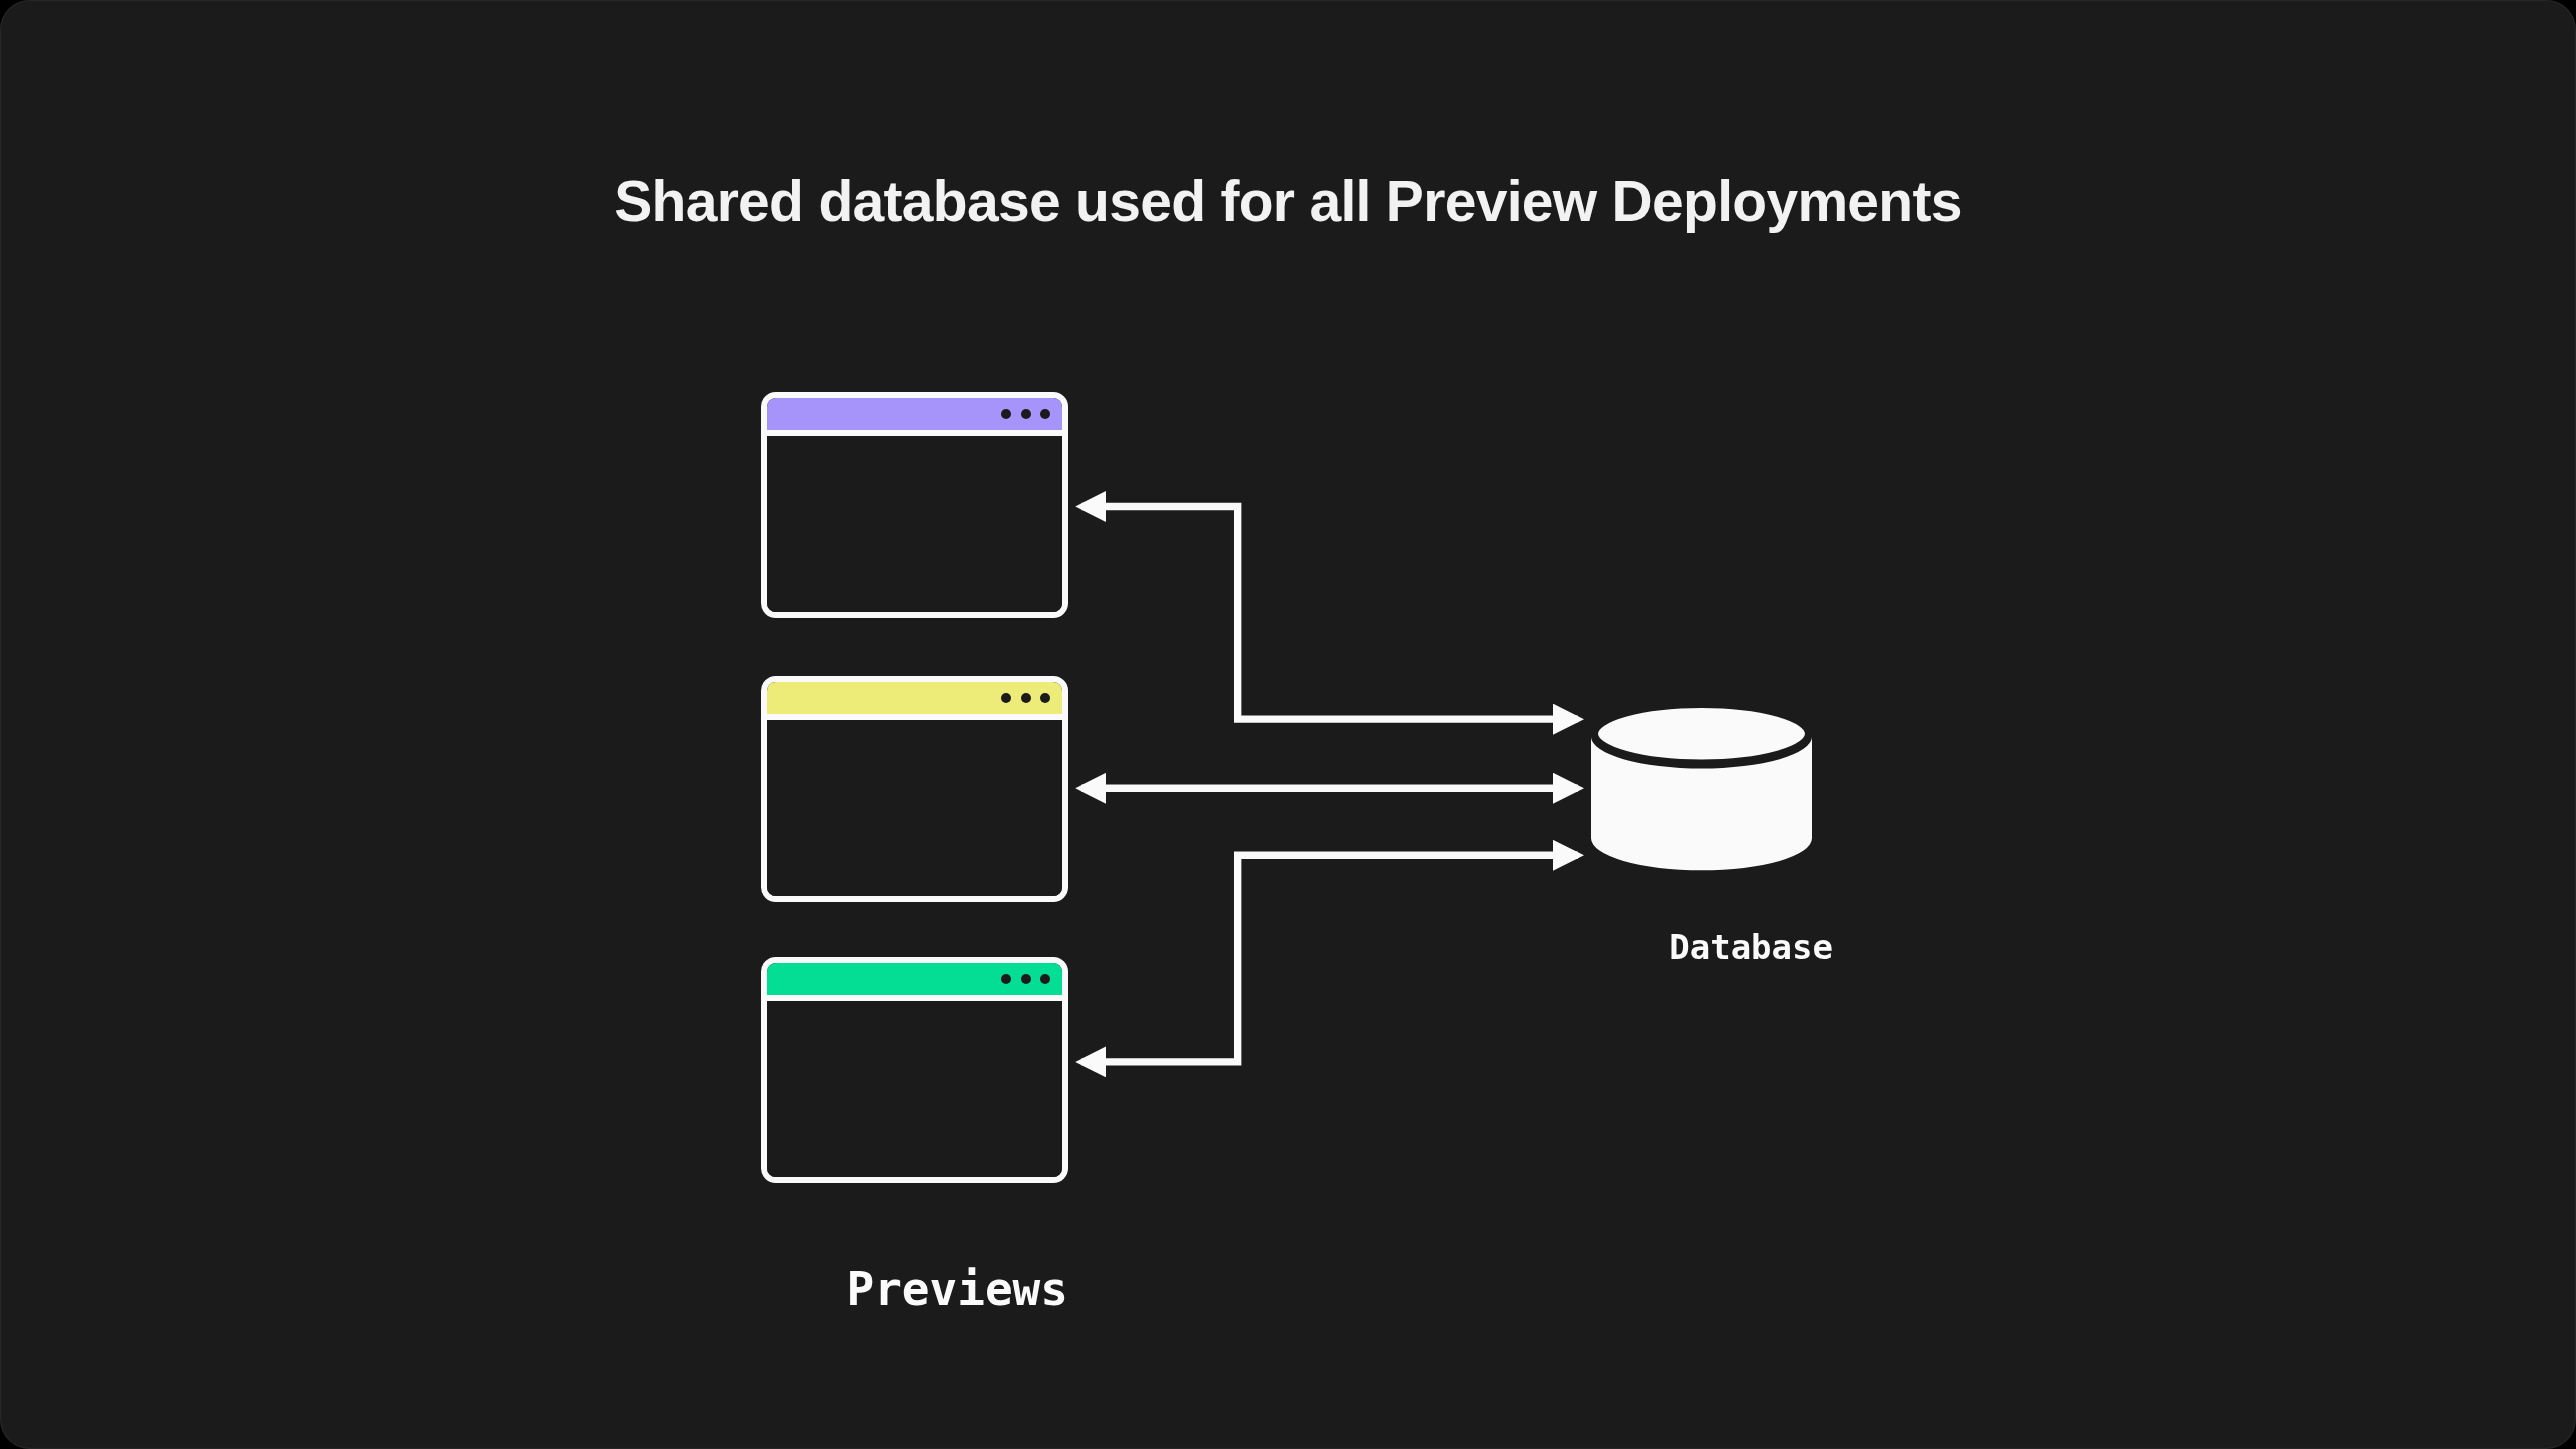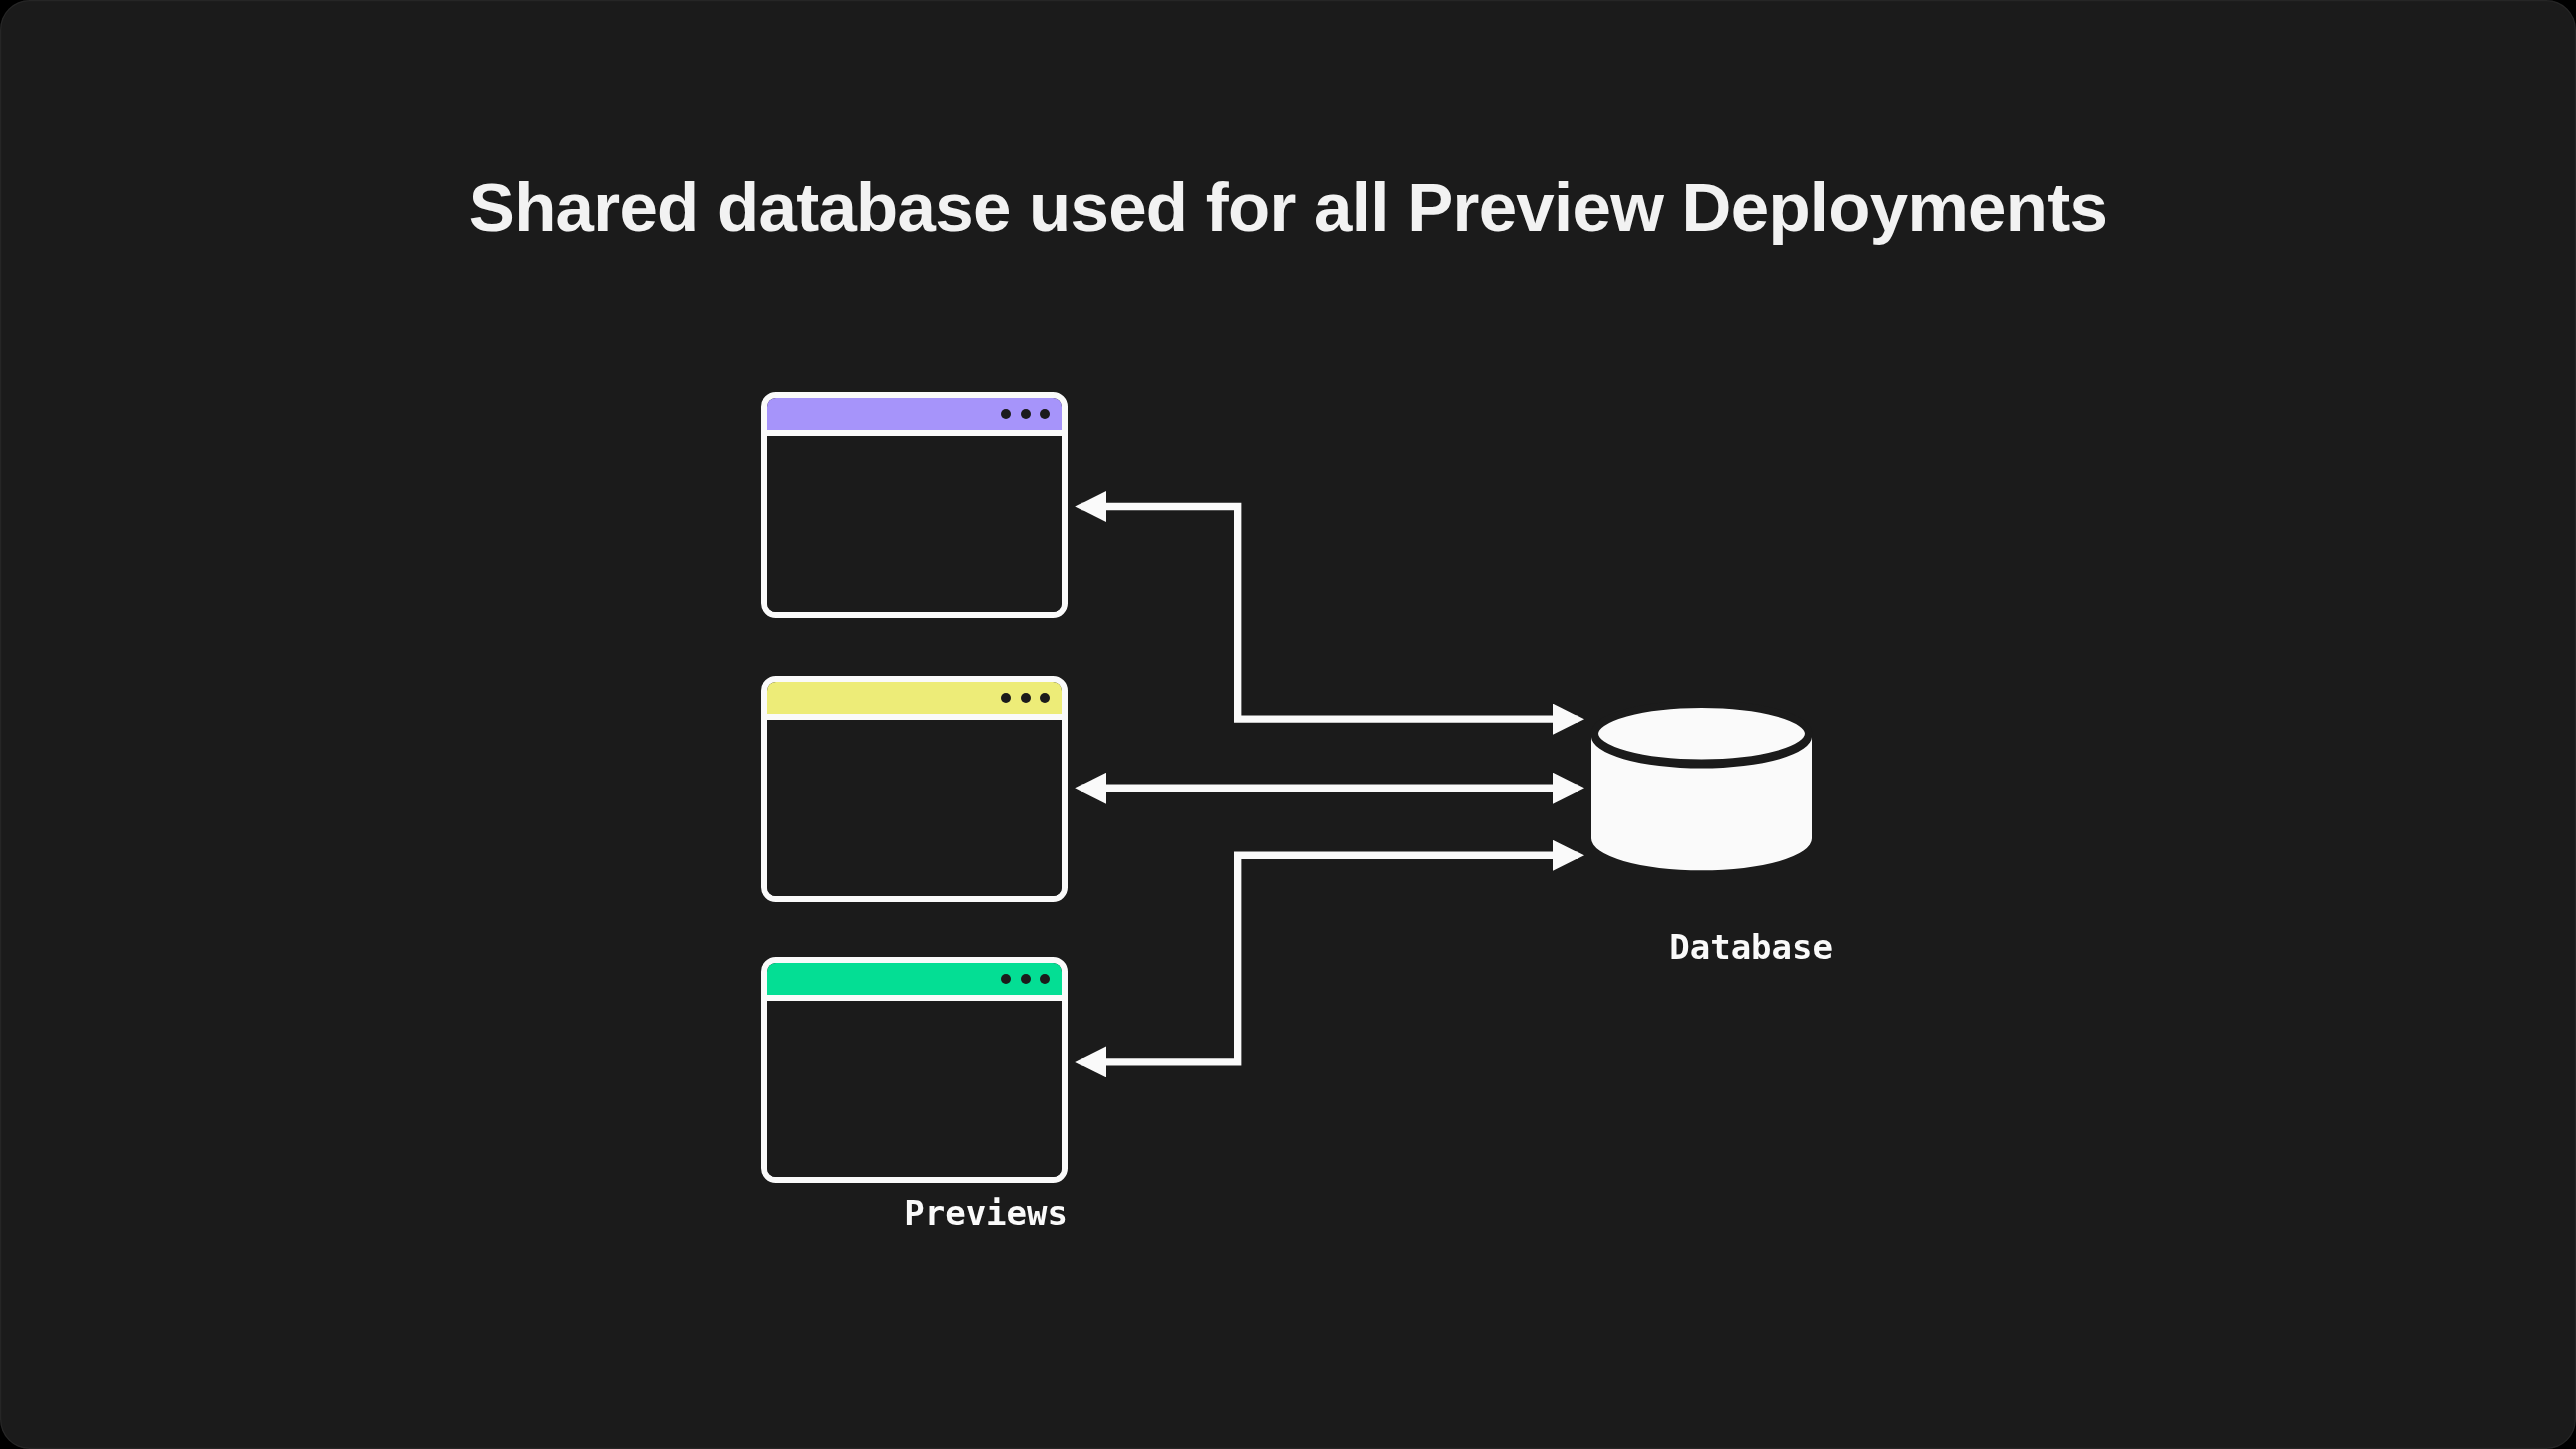--- a/index.html
+++ b/index.html
@@ -21,21 +21,21 @@
   
   .title {
     position: absolute;
     top: 173px;
     left: 0;
     width: 100%;
     margin: 0;
     text-align: center;
     font-family: "Liberation Sans", sans-serif;
     font-weight: 700;
-    font-size: 69px;
+    font-size: 57px;
     letter-spacing: -0.7px;
     line-height: 1;
     color: var(--title, #F2F2F2);
   }
 
   
   .window {
     position: absolute;
     left: 761px;
     width: 307px;
@@ -76,22 +76,22 @@
     margin: 0;
     text-align: right;
     font-family: "DejaVu Sans Mono", "Liberation Mono", monospace;
     font-weight: 700;
     color: var(--fg, #FAFAFA);
     line-height: 1;
   }
   .previews-caption {
     left: 761px;
     width: 307px;
-    top: 1196px;
-    font-size: 34px;
+    top: 1266px;
+    font-size: 46px;
   }
   .database-caption {
     left: 1571px;
     width: 262px;
     top: 930px;
     font-size: 34px;
   }
 
   
   .connectors {

